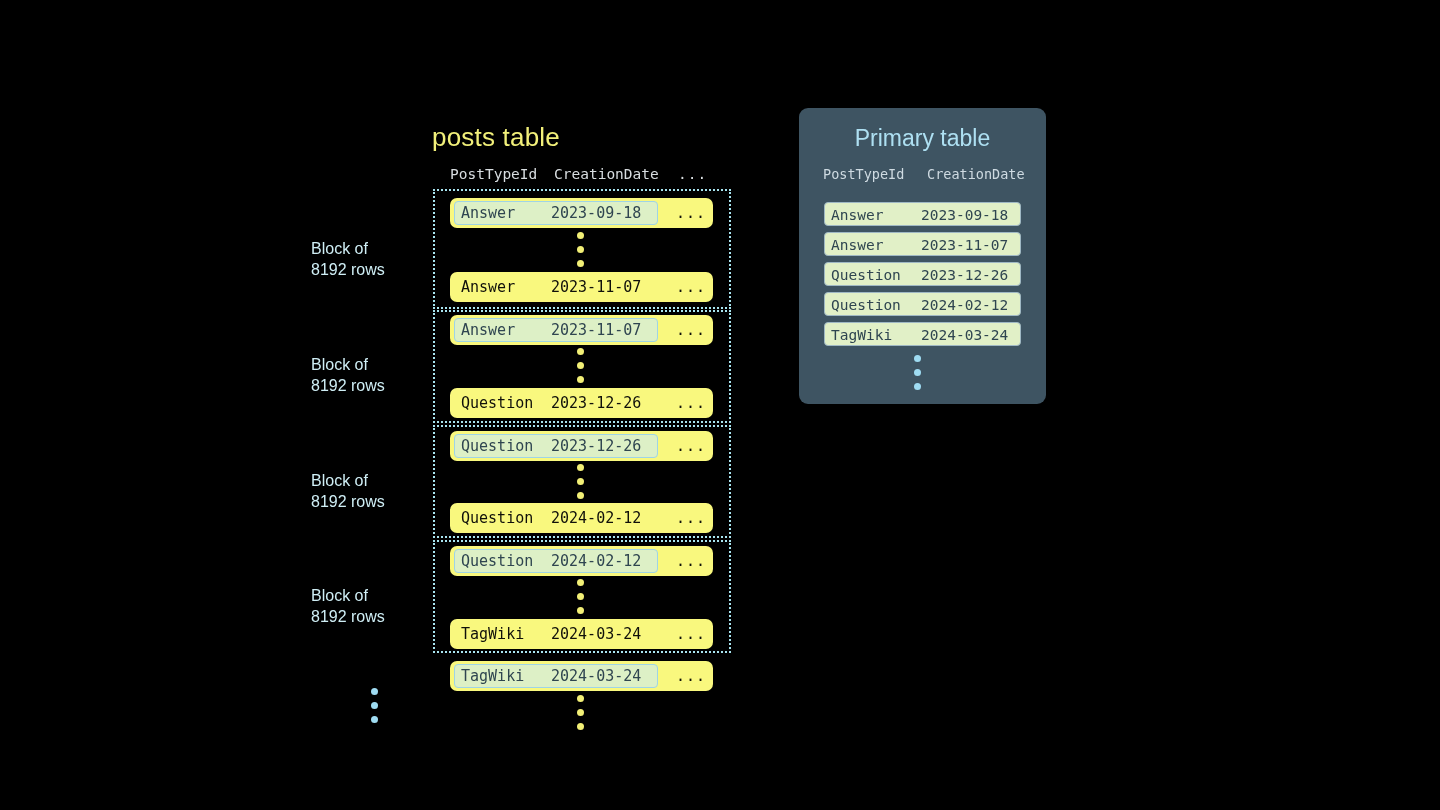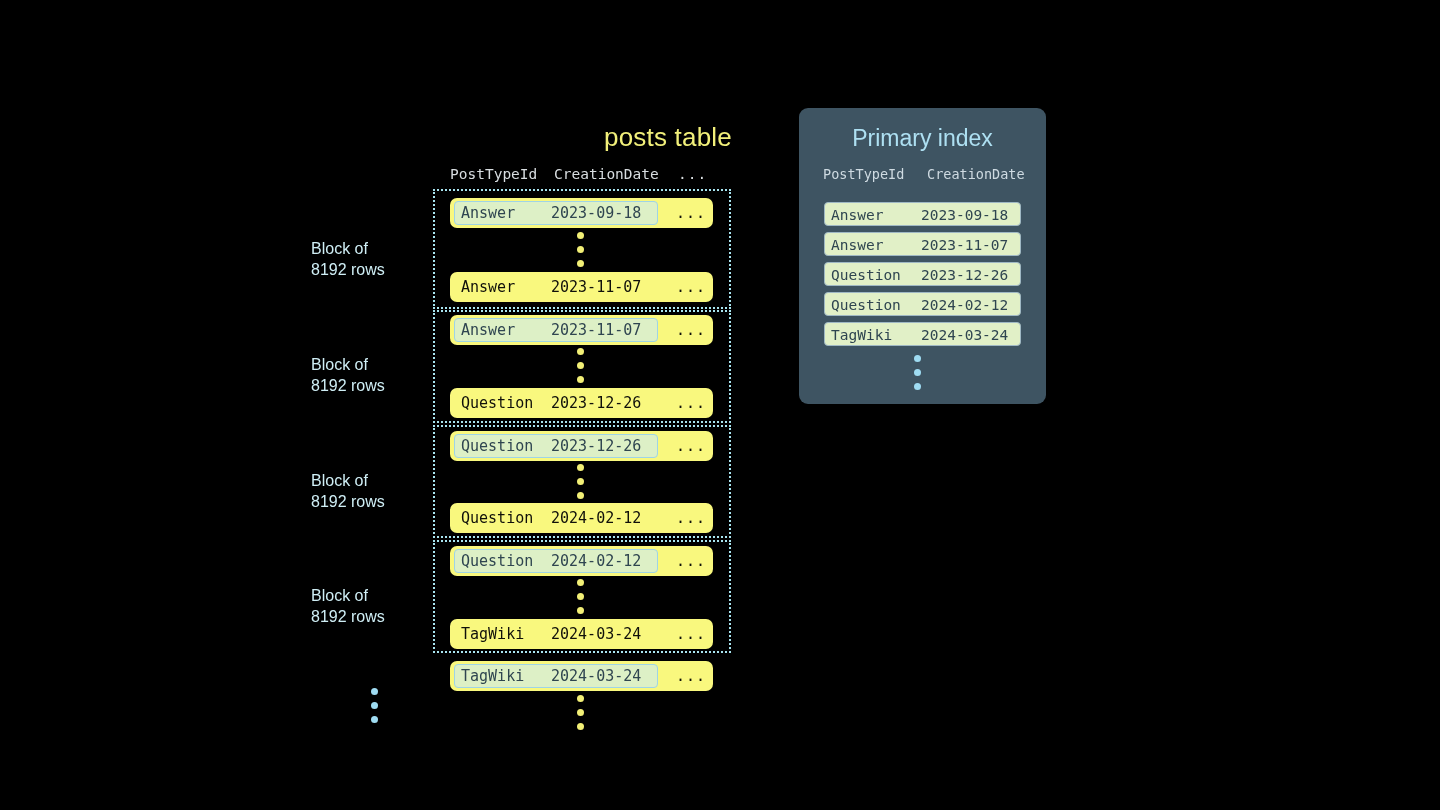--- a/index.html
+++ b/index.html
@@ -6,21 +6,21 @@
   body{
     width:1440px;height:810px;background:#000000;overflow:hidden;
     font-family:"Liberation Sans",sans-serif;
     position:relative;
   }
   .stage{position:absolute;left:0;top:0;width:1440px;height:810px;}
 
   
   #posts-title{
     position:absolute;left:432px;top:122px;width:300px;
-    text-align:right;color:#f2f07a;font-size:26px;letter-spacing:.2px;
+    text-align:left;color:#f2f07a;font-size:26px;letter-spacing:.2px;
   }
   #posts-header{
     position:absolute;left:450px;top:166px;width:268px;height:20px;
     font-family:"DejaVu Sans Mono","Liberation Mono",monospace;
     font-size:14.5px;color:#d8dde0;
   }
   #posts-header .h-type{position:absolute;left:0;top:0;}
   #posts-header .h-date{position:absolute;left:104px;top:0;}
   #posts-header .h-dots{position:absolute;left:228px;top:0;letter-spacing:1px;}
 
@@ -197,21 +197,21 @@
       <i></i>
       <i></i>
     </div>
   <div class="vdots blue" style="left:371px;top:688px;">
       <i></i>
       <i></i>
       <i></i>
     </div>
 
   <div id="index-panel">
-    <div id="index-title">Primary index</div>
+    <div id="index-title">Primary table</div>
     <div id="index-header">
       <span class="h-type">PostTypeId</span>
       <span class="h-date">CreationDate</span>
     </div>
 
     <div class="idx-row" style="top:94px;">
       <span class="cell-type">Answer</span>
       <span class="cell-date">2023-09-18</span>
     </div>
     <div class="idx-row" style="top:124px;">

